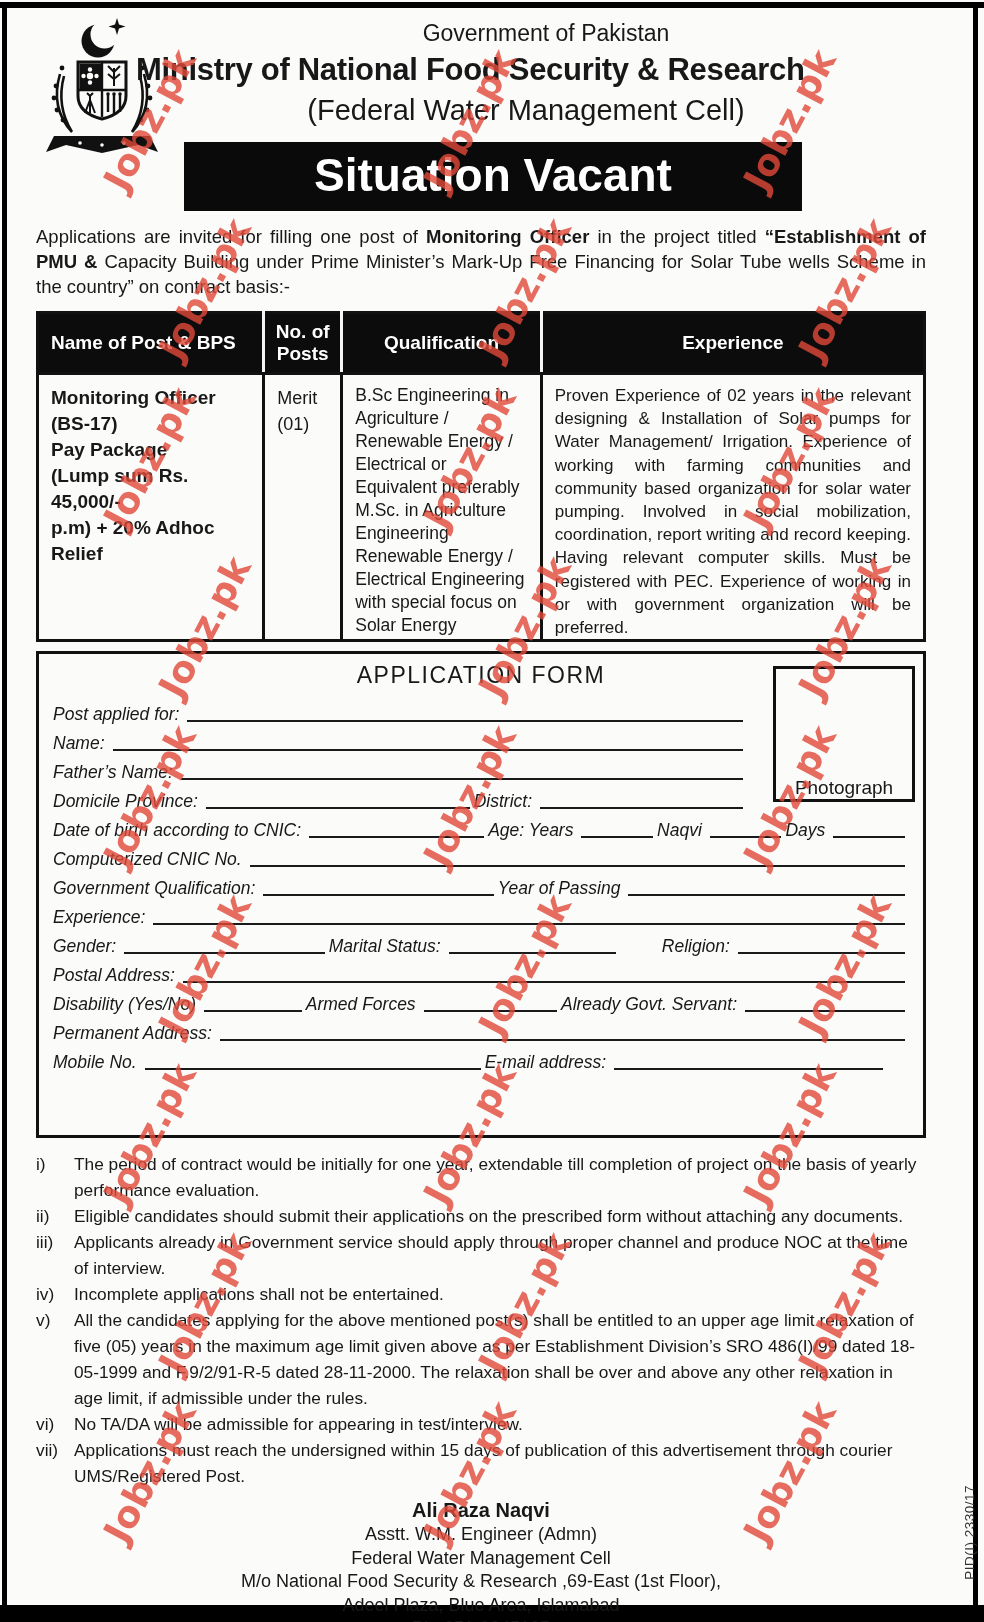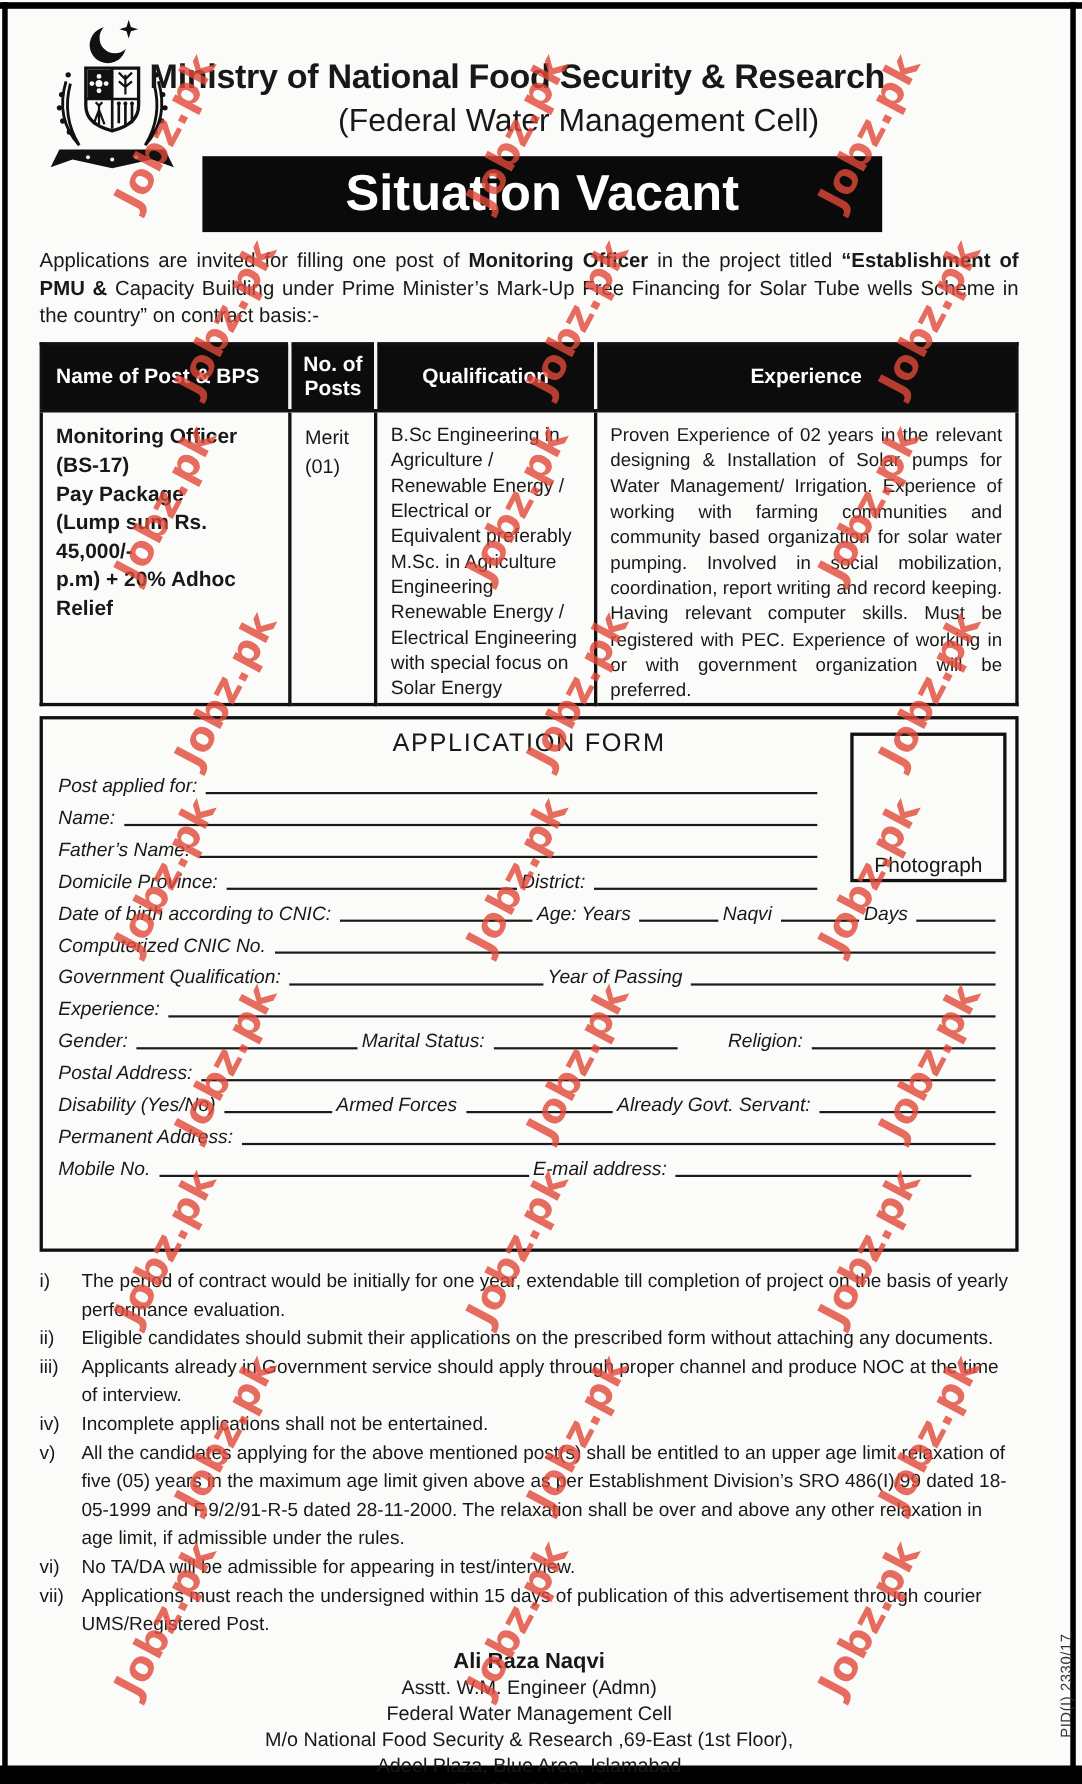--- a/index.html
+++ b/index.html
@@ -125,20 +125,21 @@
           <circle cx="112" cy="82" r="2.4" fill="#111"></circle>
           <circle cx="109" cy="94" r="2.4" fill="#111"></circle>
         <circle cx="103" cy="104" r="2.4" fill="#111"></circle>
           <circle cx="104" cy="52" r="2.4" fill="#111"></circle>
 
         <path d="M16 120 L112 120 L120 136 L100 129 L64 137 L28 129 L8 136 Z" fill="#111"></path>
         <circle cx="42" cy="127" r="1.8" fill="#fbfbfa"></circle>
           <circle cx="64" cy="129" r="1.8" fill="#fbfbfa"></circle>
           <circle cx="86" cy="127" r="1.8" fill="#fbfbfa"></circle>
       </svg>
+      <div class="h-gov">Government of Pakistan</div>
       <div class="h-min">Ministry of National Food Security &amp; Research</div>
       <div class="h-cell">(Federal Water Management Cell)</div>
       <div class="banner">Situation Vacant</div>
     </div>
 
     <p class="intro"><span>Applications are invited for filling one post of </span><b>Monitoring Officer</b><span> in the project titled </span><b>“Establishment of PMU &amp;</b><span> Capacity Building under Prime Minister’s Mark-Up Free Financing for Solar Tube wells Scheme in the country” on contract basis:-</span></p>
 
     <table class="jobtable">
       <colgroup>
           <col style="width:25.5%">

